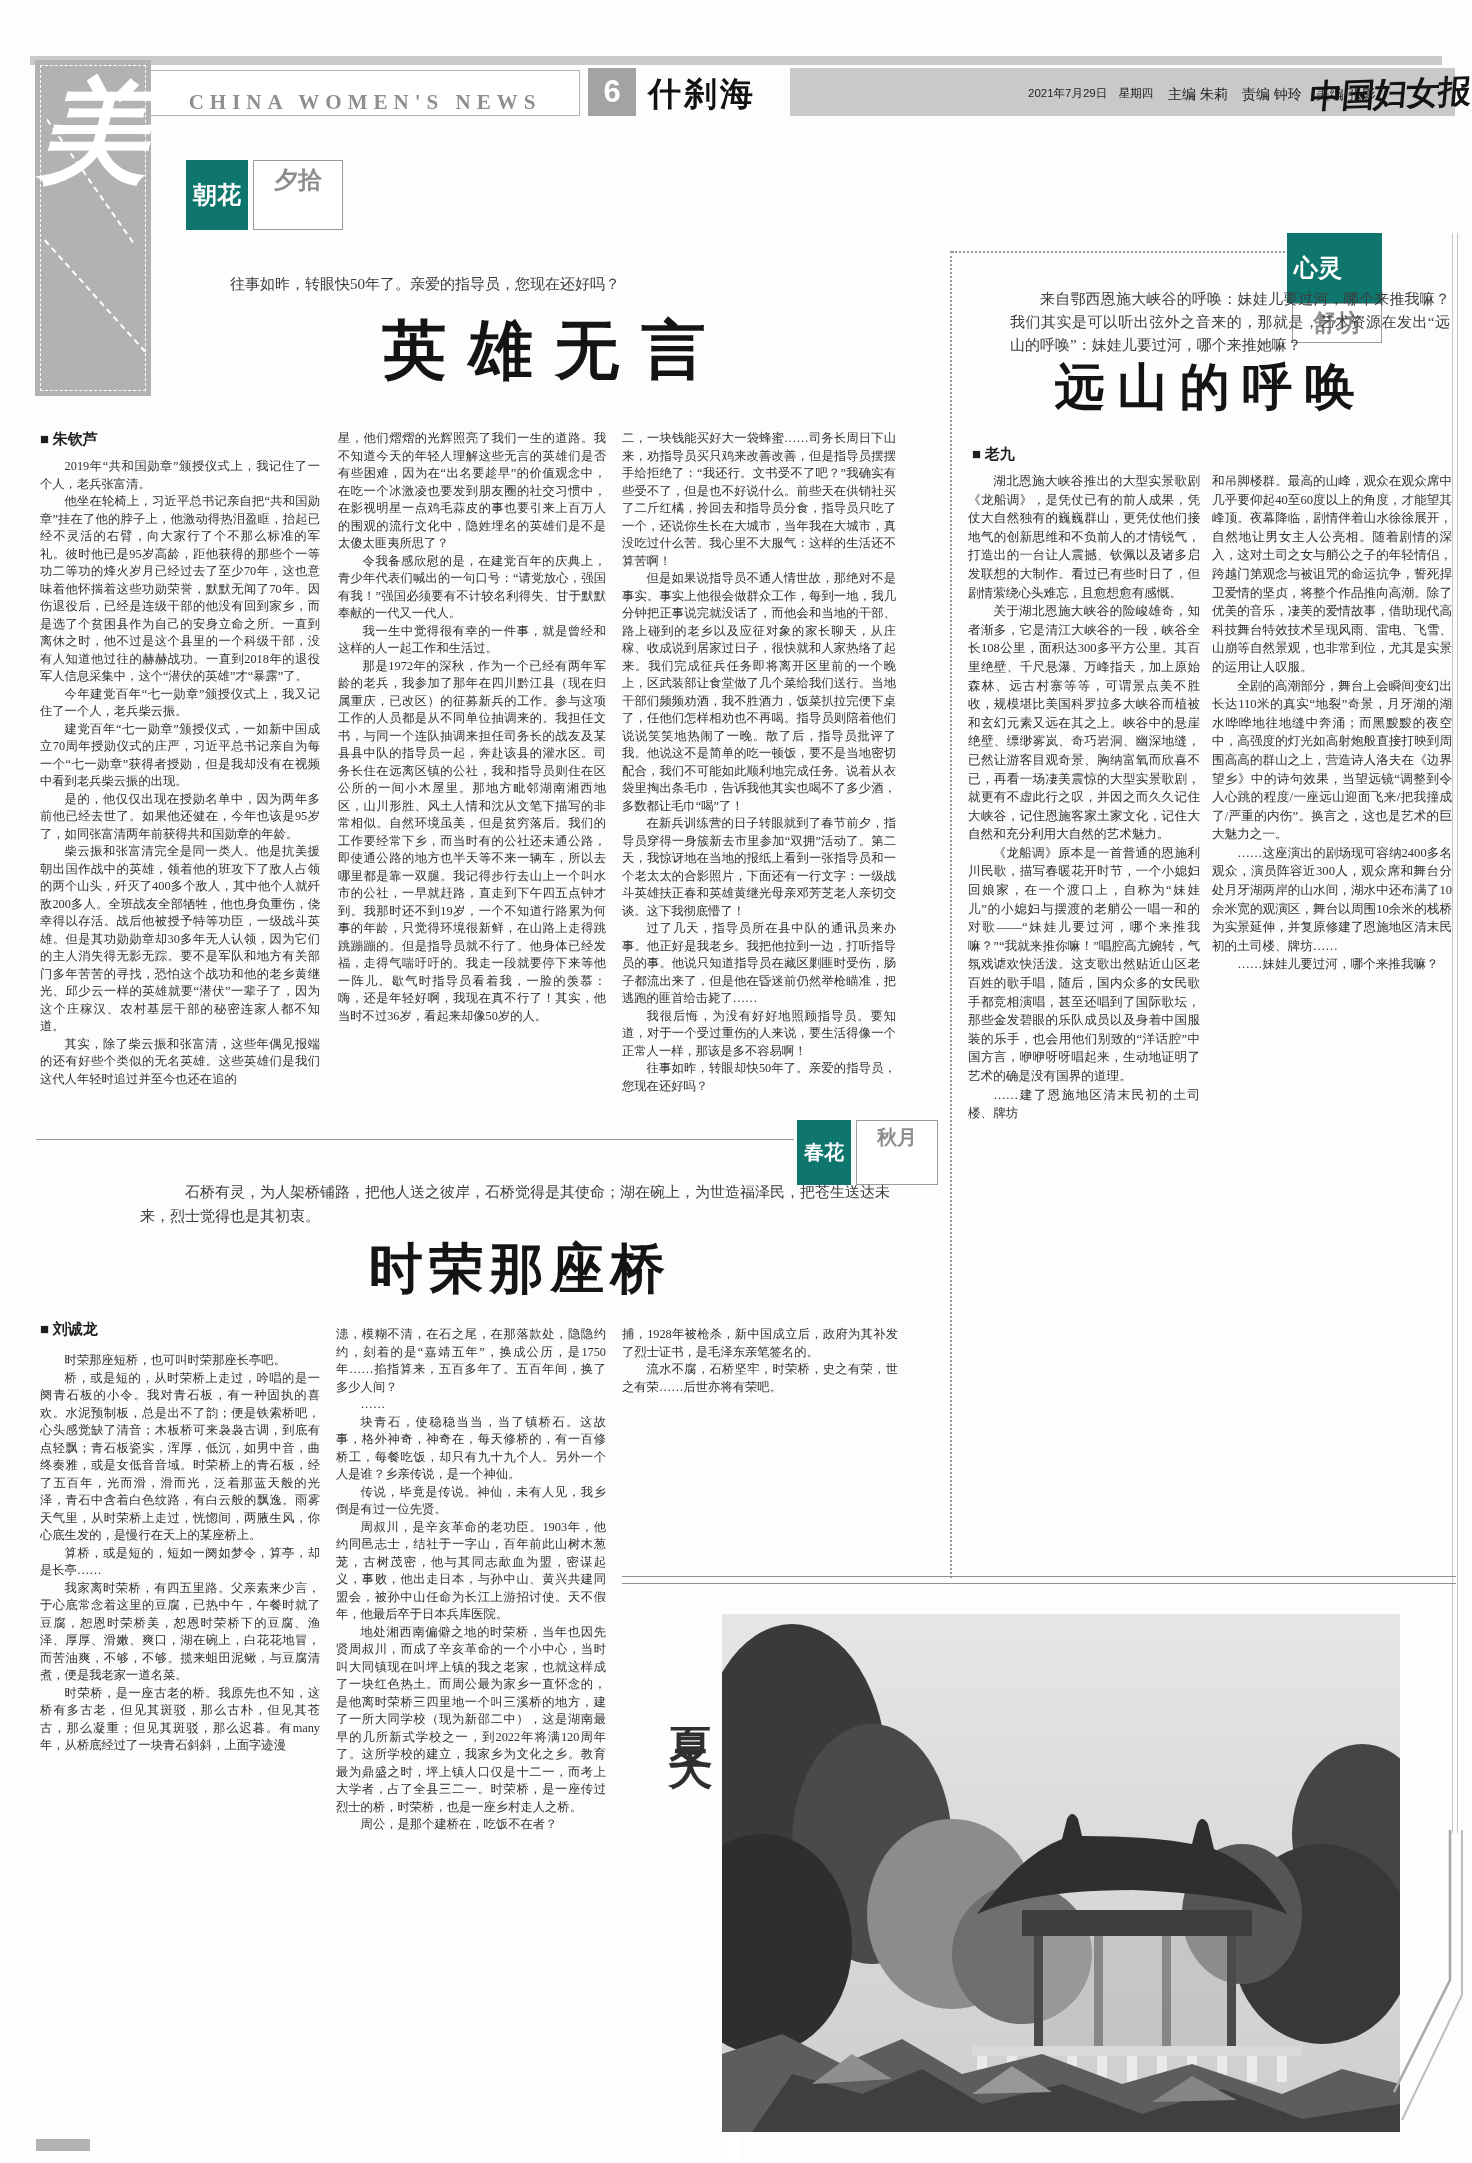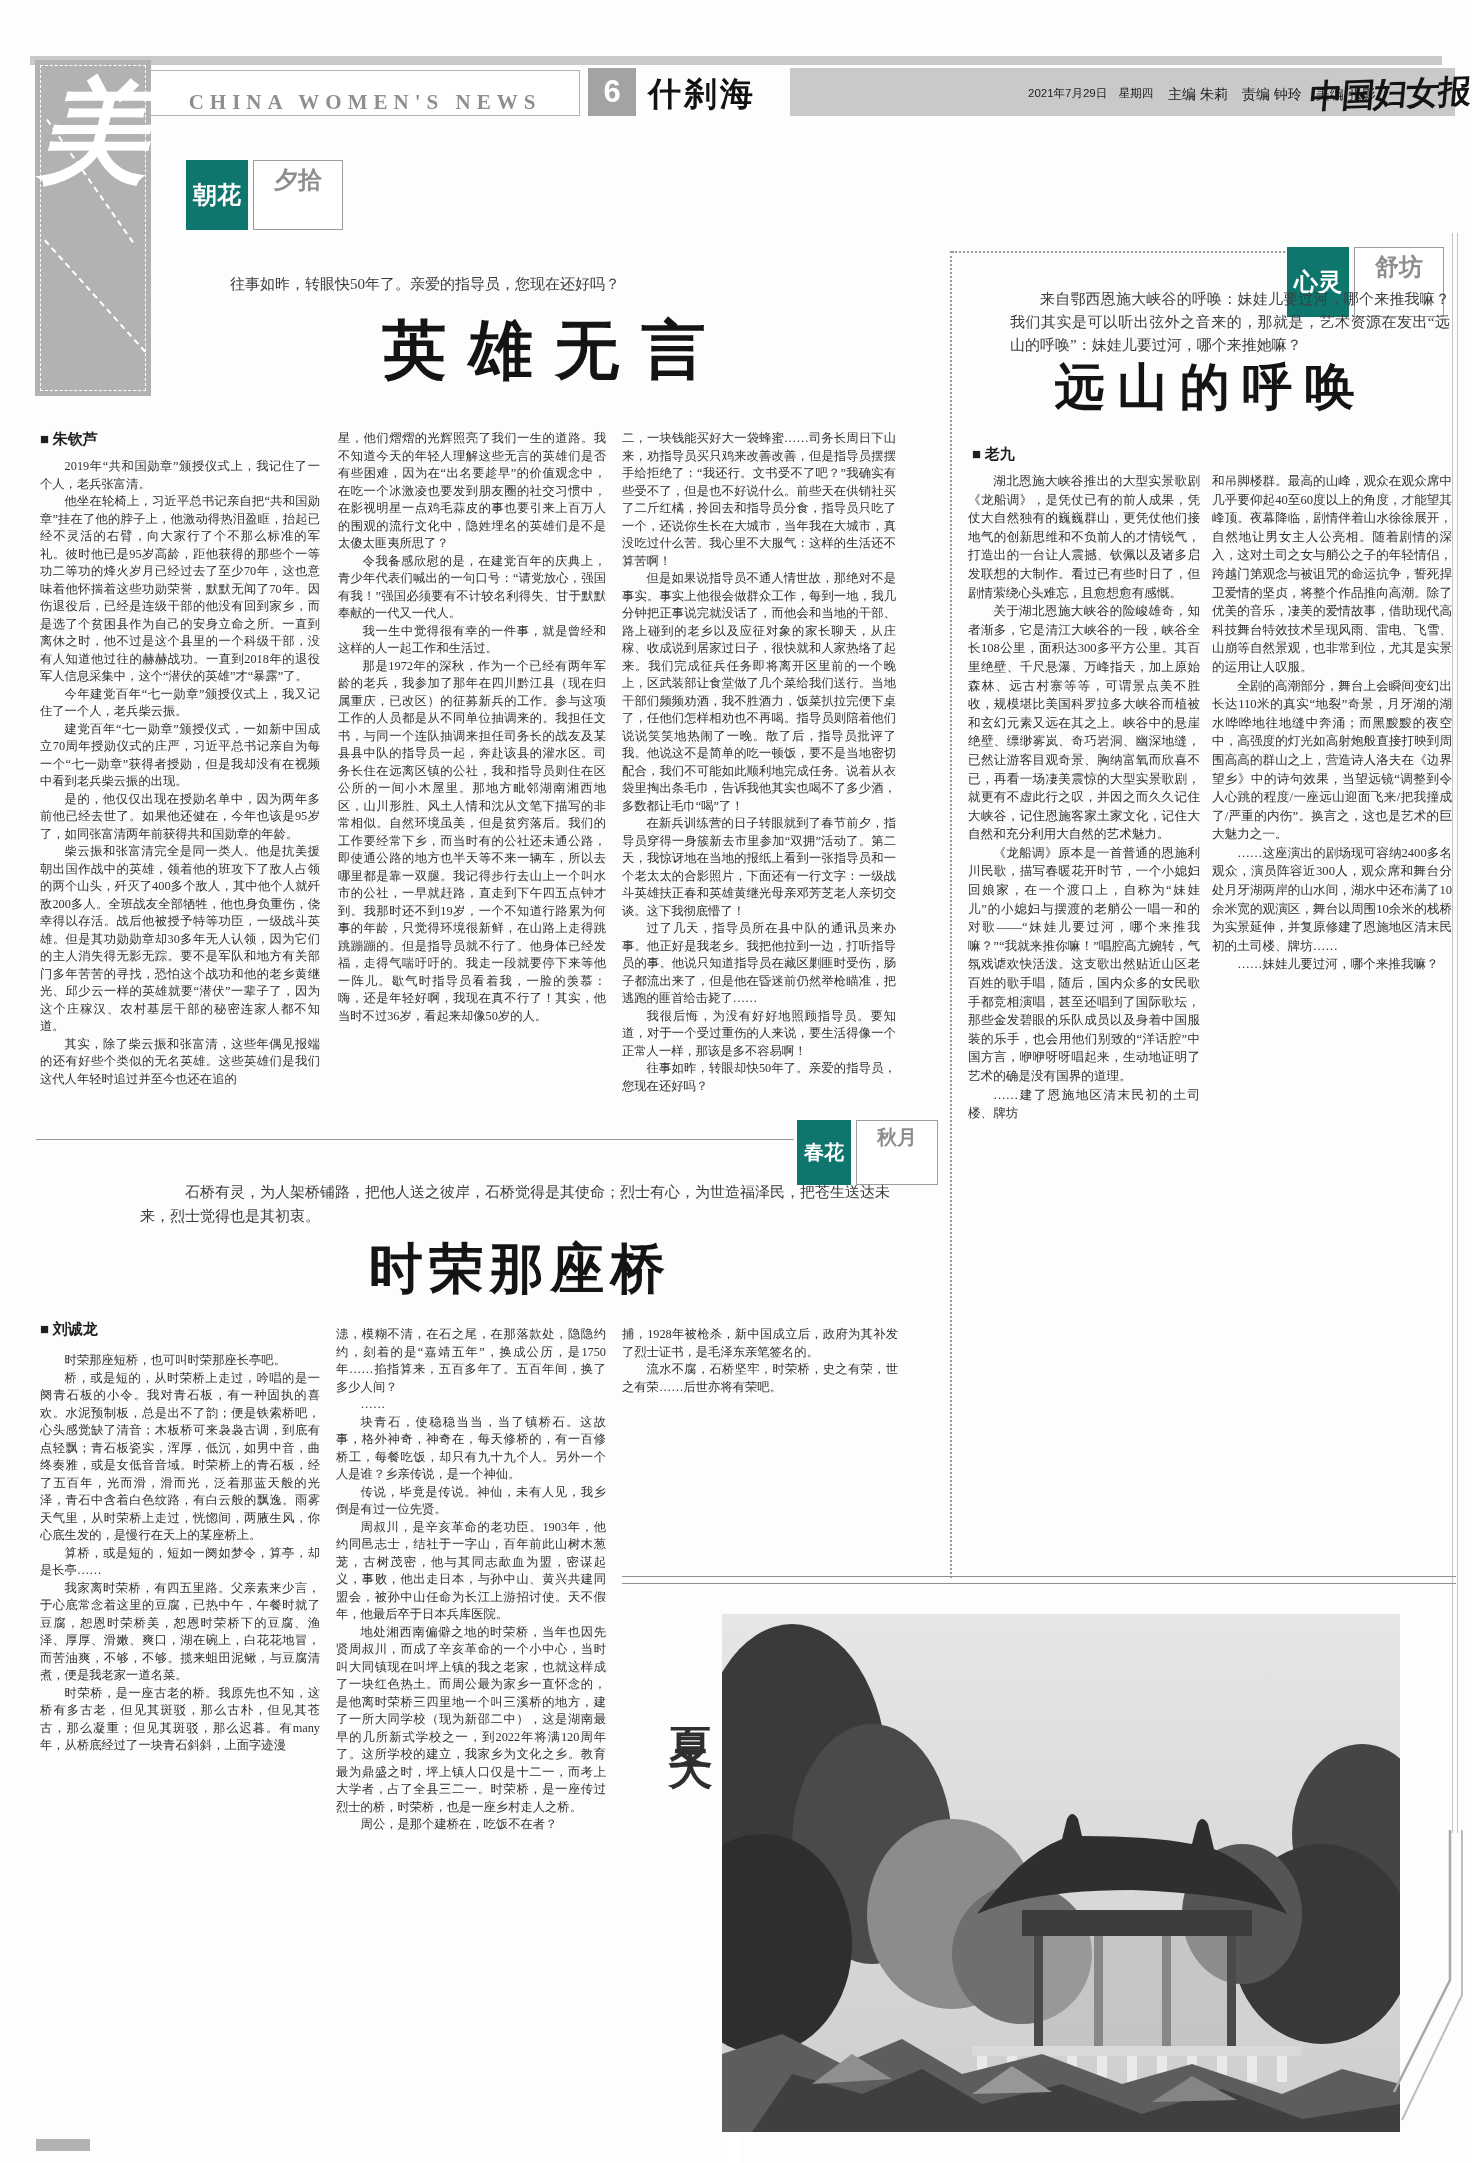--- a/index.html
+++ b/index.html
@@ -115,21 +115,21 @@
       <p>过了几天，指导员所在县中队的通讯员来办事。他正好是我老乡。我把他拉到一边，打听指导员的事。他说只知道指导员在藏区剿匪时受伤，肠子都流出来了，但是他在昏迷前仍然举枪瞄准，把逃跑的匪首给击毙了……</p>
       <p>我很后悔，为没有好好地照顾指导员。要知道，对于一个受过重伤的人来说，要生活得像一个正常人一样，那该是多不容易啊！</p>
       <p>往事如昨，转眼却快50年了。亲爱的指导员，您现在还好吗？</p>
     </div>
 
   <div class="abs divider1"></div>
   <div class="abs label label-md" style="left:797px;top:1120px;">
     <span class="a">春花</span>
     <span class="b">秋月</span>
   </div>
-  <div class="abs standfirst" style="left:140px;top:1180px;width:766px;text-indent:3em;">石桥有灵，为人架桥铺路，把他人送之彼岸，石桥觉得是其使命；烈士有心，为世造福泽民，把苍生送达未来，烈士觉得也是其初衷。</div>
+  <div class="abs standfirst" style="left:140px;top:1180px;width:766px;text-indent:3em;">石桥有灵，为人架桥铺路，把他人送之彼岸，石桥觉得是其使命；湖在碗上，为世造福泽民，把苍生送达未来，烈士觉得也是其初衷。</div>
   <div class="abs headline" style="left:140px;top:1240px;width:760px;font-size:54px;letter-spacing:0.12em;">时荣那座桥</div>
   <div class="abs byline" style="left:40px;top:1320px;">■ 刘诚龙</div>
   <div class="abs body-col" style="left:40px;top:1352px;width:280px;height:784px;">
       <p>时荣那座短桥，也可叫时荣那座长亭吧。</p>
       <p>桥，或是短的，从时荣桥上走过，吟唱的是一阕青石板的小令。我对青石板，有一种固执的喜欢。水泥预制板，总是出不了韵；便是铁索桥吧，心头感觉缺了清音；木板桥可来袅袅古调，到底有点轻飘；青石板瓷实，浑厚，低沉，如男中音，曲终奏雅，或是女低音音域。时荣桥上的青石板，经了五百年，光而滑，滑而光，泛着那蓝天般的光泽，青石中含着白色纹路，有白云般的飘逸。雨雾天气里，从时荣桥上走过，恍惚间，两腋生风，你心底生发的，是慢行在天上的某座桥上。</p>
       <p>算桥，或是短的，短如一阕如梦令，算亭，却是长亭……</p>
       <p>我家离时荣桥，有四五里路。父亲素来少言，于心底常念着这里的豆腐，已热中午，午餐时就了豆腐，恕恩时荣桥美，恕恩时荣桥下的豆腐、渔泽、厚厚、滑嫩、爽口，湖在碗上，白花花地冒，而苦油爽，不够，不够。揽来蛆田泥鳅，与豆腐清煮，便是我老家一道名菜。</p>
       <p>时荣桥，是一座古老的桥。我原先也不知，这桥有多古老，但见其斑驳，那么古朴，但见其苍古，那么凝重；但见其斑驳，那么迟暮。有many年，从桥底经过了一块青石斜斜，上面字迹漫</p>
     </div>
   <div class="abs body-col" data-cont="" style="left:336px;top:1326px;width:270px;height:810px;">
@@ -142,21 +142,21 @@
       <p>周公，是那个建桥在，吃饭不在者？</p>
     </div>
   <div class="abs body-col" data-cont="" style="left:622px;top:1326px;width:276px;height:244px;">
       <p>捕，1928年被枪杀，新中国成立后，政府为其补发了烈士证书，是毛泽东亲笔签名的。</p>
       <p>流水不腐，石桥坚牢，时荣桥，史之有荣，世之有荣……后世亦将有荣吧。</p>
     </div>
 
   <div class="abs dotted-top"></div>
   <div class="abs dotted-left"></div>
   <div class="abs right-edge"></div>
-  <div class="abs label label-lg" style="left:1287px;top:247px;">
+  <div class="abs label label-lg" style="left:1287px;top:233px;flex-direction:column;">
     <span class="a">心灵</span>
     <span class="b">舒坊</span>
   </div>
   <div class="abs standfirst" style="left:1010px;top:288px;width:440px;text-indent:2em;text-align:justify;line-height:23px;">来自鄂西恩施大峡谷的呼唤：妹娃儿要过河，哪个来推我嘛？我们其实是可以听出弦外之音来的，那就是，艺术资源在发出“远山的呼唤”：妹娃儿要过河，哪个来推她嘛？</div>
   <div class="abs headline" style="left:968px;top:360px;width:486px;font-size:50px;letter-spacing:0.25em;">远山的呼唤</div>
   <div class="abs byline" style="left:972px;top:445px;">■ 老九</div>
   <div class="abs body-col" style="left:968px;top:472px;width:232px;height:1098px;line-height:18.6px;font-size:12.6px;">
       <p>湖北恩施大峡谷推出的大型实景歌剧《龙船调》，是凭仗已有的前人成果，凭仗大自然独有的巍巍群山，更凭仗他们接地气的创新思维和不负前人的才情锐气，打造出的一台让人震撼、钦佩以及诸多启发联想的大制作。看过已有些时日了，但剧情萦绕心头难忘，且愈想愈有感慨。</p>
       <p>关于湖北恩施大峡谷的险峻雄奇，知者渐多，它是清江大峡谷的一段，峡谷全长108公里，面积达300多平方公里。其百里绝壁、千尺悬瀑、万峰指天，加上原始森林、远古村寨等等，可谓景点美不胜收，规模堪比美国科罗拉多大峡谷而植被和玄幻元素又远在其之上。峡谷中的悬崖绝壁、缥缈雾岚、奇巧岩洞、幽深地缝，已然让游客目观奇景、胸纳富氧而欣喜不已，再看一场凄美震惊的大型实景歌剧，就更有不虚此行之叹，并因之而久久记住大峡谷，记住恩施客家土家文化，记住大自然和充分利用大自然的艺术魅力。</p>
       <p>《龙船调》原本是一首普通的恩施利川民歌，描写春暖花开时节，一个小媳妇回娘家，在一个渡口上，自称为“妹娃儿”的小媳妇与摆渡的老艄公一唱一和的对歌——“妹娃儿要过河，哪个来推我嘛？”“我就来推你嘛！”唱腔高亢婉转，气氛戏谑欢快活泼。这支歌出然贴近山区老百姓的歌手唱，随后，国内众多的女民歌手都竞相演唱，甚至还唱到了国际歌坛，那些金发碧眼的乐队成员以及身着中国服装的乐手，也会用他们别致的“洋话腔”中国方言，咿咿呀呀唱起来，生动地证明了艺术的确是没有国界的道理。</p>

